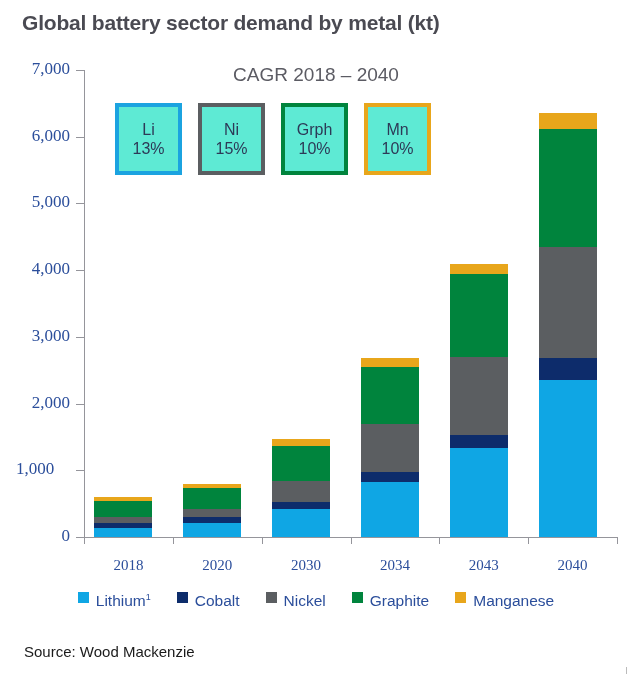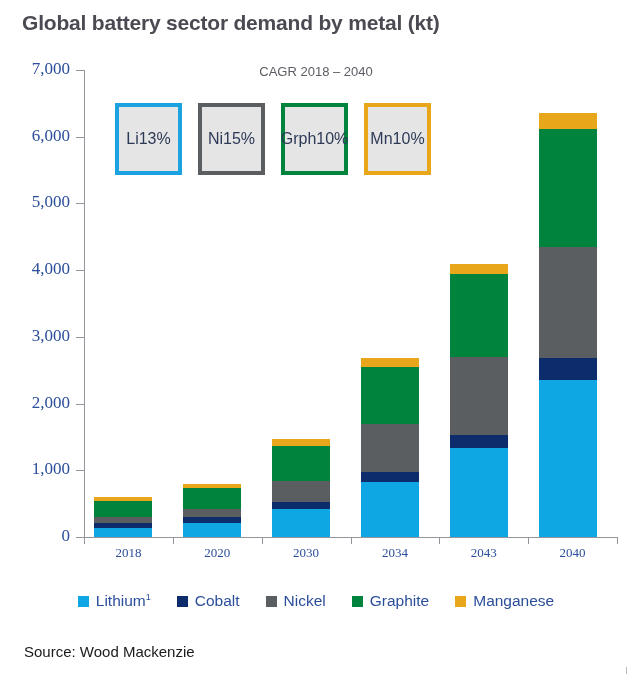--- a/index.html
+++ b/index.html
@@ -57,75 +57,75 @@
     white-space: nowrap;
   }
   .x-tick-mark {
     position: absolute;
     top: 537px;
     width: 1px; height: 7px;
     background: #95959b;
   }
   .x-tick-label {
     position: absolute;
-    top: 545px;
+    top: 557px;
     font-family: "Liberation Serif", serif;
-    font-size: 13px;
+    font-size: 15px;
     color: #2b4e9b;
     text-align: center;
     white-space: nowrap;
   }
 
   
   .bar-stack { position: absolute; bottom: 0; }
   .bar-seg  { position: absolute; left: 0; width: 100%; }
 
   
   #cagr-title {
     position: absolute;
     left: 0; right: 0;
     top: 64px;
     text-align: center;
-    font-size: 13px;
+    font-size: 19px;
     color: #5b5b63;
     white-space: nowrap;
   }
   #cagr-boxes {
     position: absolute;
     left: 115px; top: 103px;
     display: flex;
     gap: 16px;
   }
   .cagr-box {
     width: 67px; height: 72px;
     border: 4px solid #22c55e;
-    background: #e5e5e5;
+    background: #5eead4;
     display: flex;
-    flex-direction: row;
+    flex-direction: column;
     align-items: center;
     justify-content: center;
     line-height: 1.2;
   }
   .cagr-sym, .cagr-val {
     font-size: 16px;
     color: #2d3a57;
     font-family: "Liberation Sans", sans-serif;
   }
 
   
   #legend {
     position: absolute;
     left: 0; right: 0;
     top: 592px;
     display: flex;
     justify-content: center;
     align-items: center;
     gap: 26px;
   }
-  .legend-item { display: flex; align-items: center; gap: 7px; }
+  .legend-item { display: flex; align-items: flex-start; gap: 7px; }
   .legend-swatch { width: 11px; height: 11px; }
   .legend-label {
     font-size: 15.5px;
     color: #2b4e9b;
     font-family: "Liberation Sans", sans-serif;
     white-space: nowrap;
   }
   .legend-label sup { font-size: 9px; }
 
   
@@ -170,21 +170,21 @@
       </div>
     </div>
 
   <div id="axis-y-line"></div>
   <div id="axis-x-line"></div>
 
   <div id="ticks-y">
       <div class="y-tick-mark" style="top: 537px;"></div>
       <div class="y-tick-label" style="top: 526px; left: 0px; width: 70px;">0</div>
       <div class="y-tick-mark" style="top: 470.286px;"></div>
-      <div class="y-tick-label" style="top: 459.286px; left: 0px; width: 70px;">1,000</div>
+      <div class="y-tick-label" style="top: 459.286px; left: 0px; width: 70px; text-align: center;">1,000</div>
       <div class="y-tick-mark" style="top: 403.571px;"></div>
       <div class="y-tick-label" style="top: 392.571px; left: 0px; width: 70px;">2,000</div>
       <div class="y-tick-mark" style="top: 336.857px;"></div>
       <div class="y-tick-label" style="top: 325.857px; left: 0px; width: 70px;">3,000</div>
       <div class="y-tick-mark" style="top: 270.143px;"></div>
       <div class="y-tick-label" style="top: 259.143px; left: 0px; width: 70px;">4,000</div>
       <div class="y-tick-mark" style="top: 203.429px;"></div>
       <div class="y-tick-label" style="top: 192.429px; left: 0px; width: 70px;">5,000</div>
       <div class="y-tick-mark" style="top: 136.714px;"></div>
       <div class="y-tick-label" style="top: 125.714px; left: 0px; width: 70px;">6,000</div>

